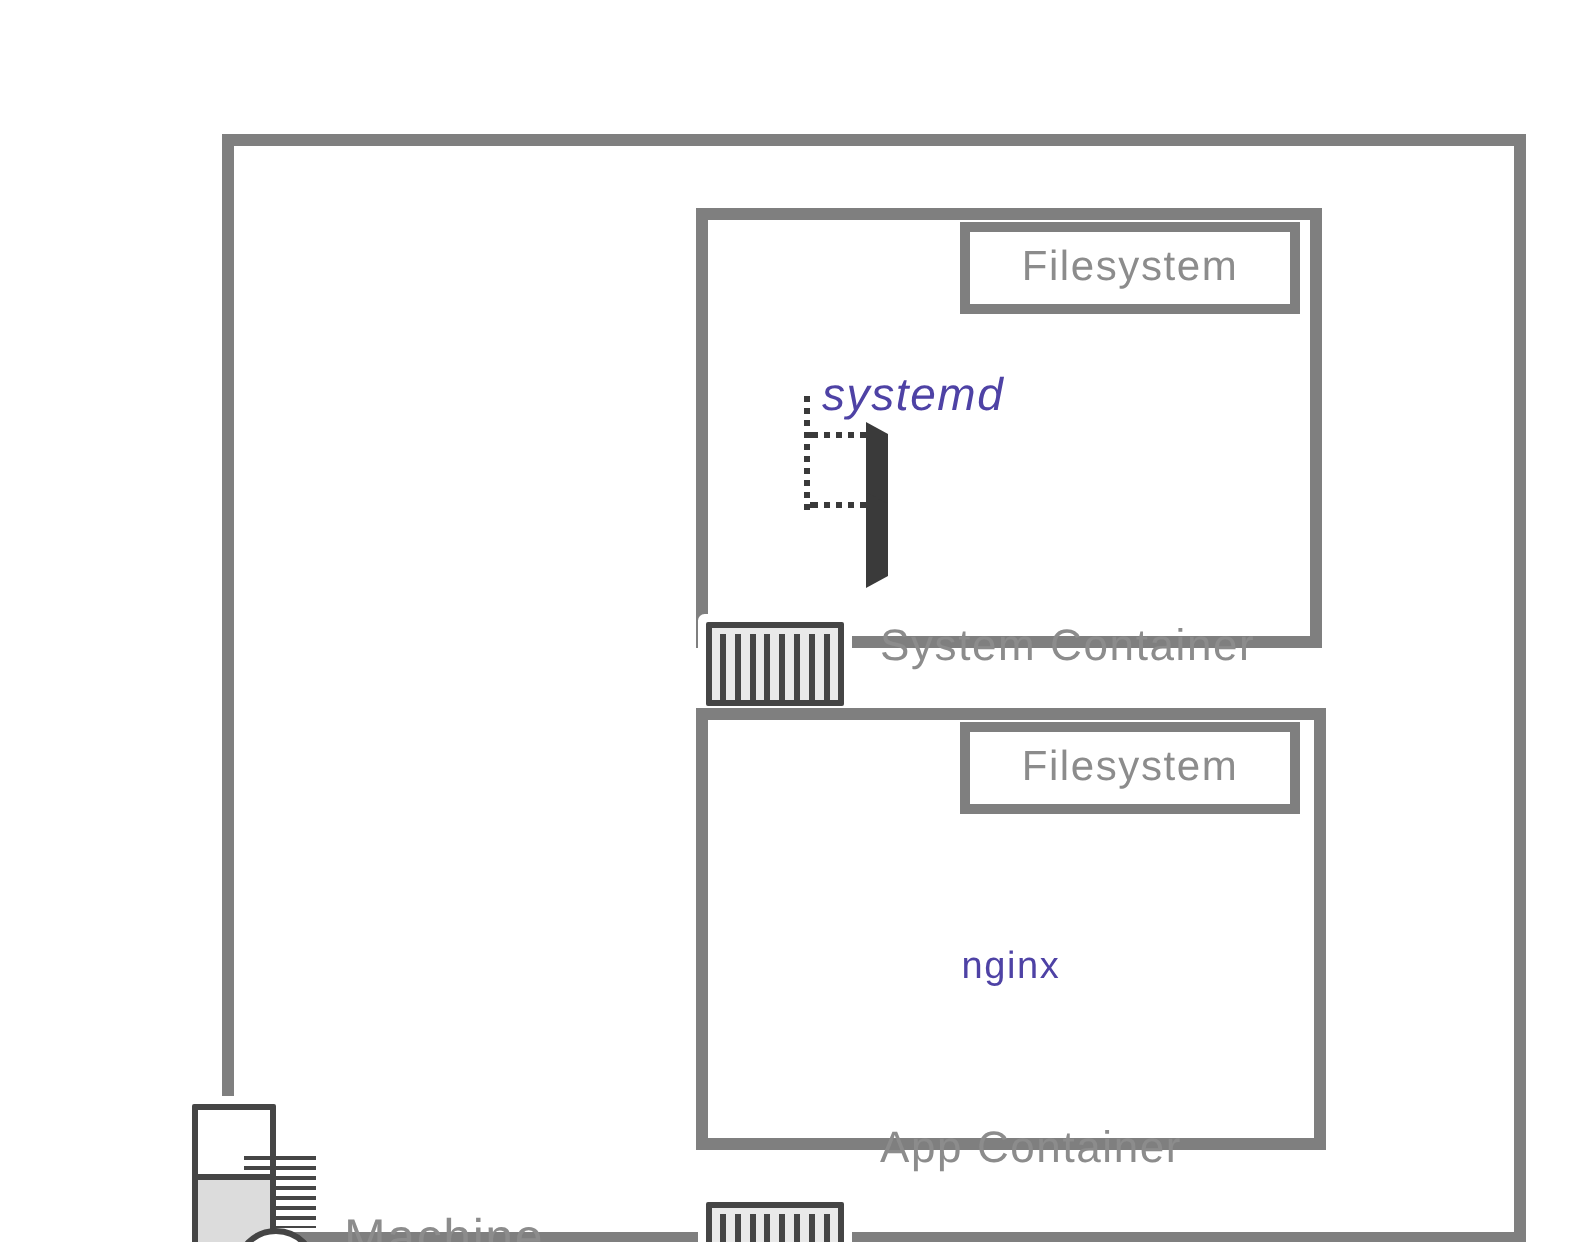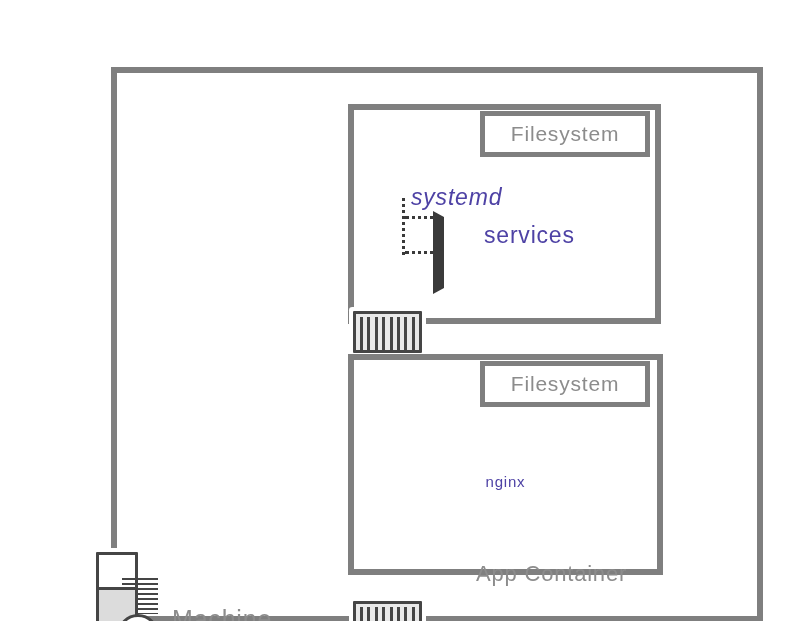--- a/index.html
+++ b/index.html
@@ -76,38 +76,38 @@
   </div>
 
   <div class="abs plabel" style="left:357px; top:130px; font-size:23px;font-style:italic;">systemd</div>
 
   <div class="abs dotv" style="left:366px; top:162px; height:57px;"></div>
   <div class="abs doth" style="left:369px; top:180px; width:29px;"></div>
   <div class="abs arrowhead" style="left:397px; top:175px;"></div>
   <div class="abs doth" style="left:369px; top:215px; width:29px;"></div>
   <div class="abs arrowhead" style="left:397px; top:210px;"></div>
 
-  <div class="abs plabel" style="left:430px; top:168px; font-size:23px;">services</div>
 
   <div class="abs container-icon" style="left:299px; top:257px;">
     <div class="bars"></div>
   </div>
+  <div class="abs glabel" style="left:386px; top:256px;">System Container</div>
 
   <div class="abs gbox" style="left:312px; top:318px; width:315px; height:221px;"></div>
 
   <div class="abs fsbox" style="left:444px; top:325px; width:170px; height:38px;">
     <span class="fstext">Filesystem</span>
   </div>
 
-  <div class="abs plabel" style="left:312px; top:419px; width:315px; text-align:center; font-size:15px;">nginx</div>
+  <div class="abs plabel" style="left:312px; top:419px; width:315px; text-align:center; font-size:19px;">nginx</div>
 
   <div class="abs container-icon" style="left:299px; top:505px;">
     <div class="bars"></div>
   </div>
-  <div class="abs glabel" style="left:386px; top:507px;margin-left:36px;">App Container</div>
+  <div class="abs glabel" style="left:386px; top:507px;">App Container</div>
 
   <div class="abs server-wrap" style="left:56px; top:512px;">
     <div class="server-foot"></div>
     <div class="server-body">
       <div class="server-vents"></div>
       <div class="server-lower">
         <div class="server-led"></div>
       </div>
     </div>
   </div>

